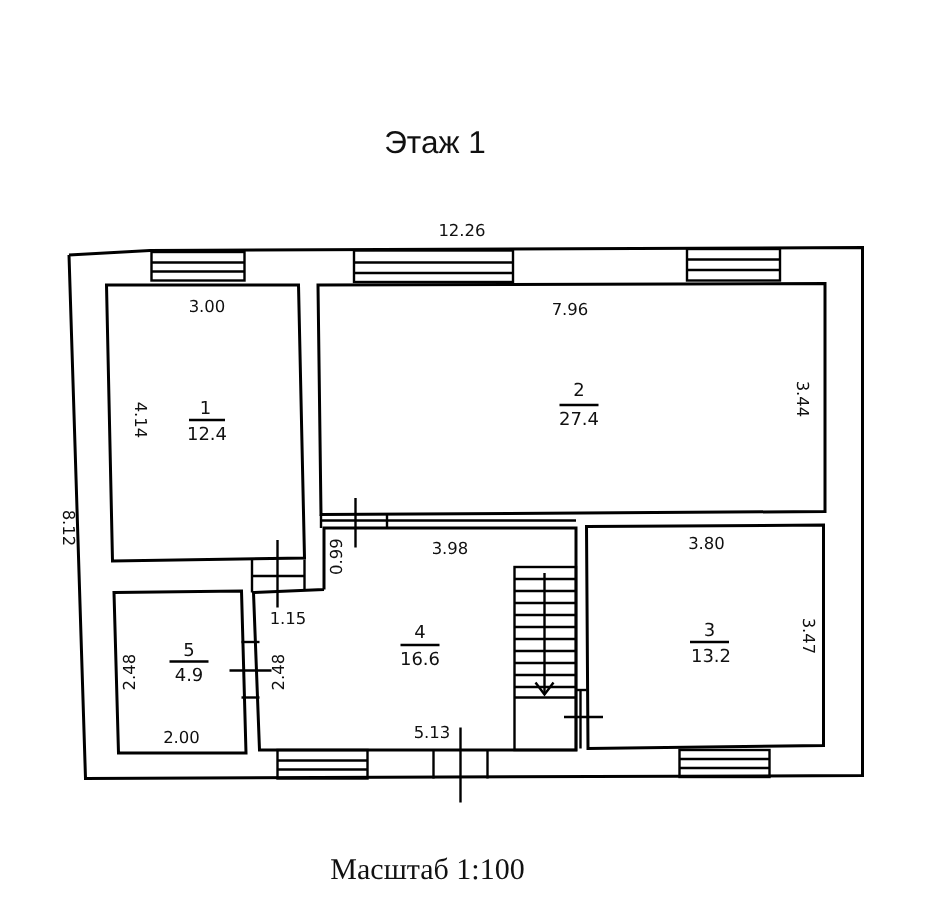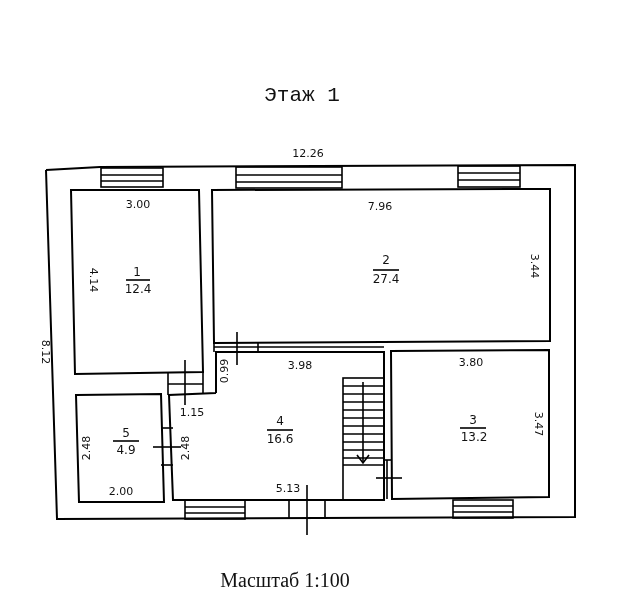--- a/index.html
+++ b/index.html
@@ -1,19 +1,19 @@
 <!DOCTYPE html>
 <html><head>
   <meta charset="utf-8">
   <style>
     html, body { margin: 0; padding: 0; background: #ffffff; }
     body { width: 619px; height: 607px; position: relative; overflow: hidden; }
     .title {
-      position: absolute; left: 12px; width: 580px; top: 84px;
-      text-align: center; font-family: Liberation Mono, monospace;
+      position: absolute; left: 0; width: 580px; top: 84px;
+      text-align: center; font-family: Liberation Sans, sans-serif;
       font-size: 21px; color: #111;
     }
     .scale {
       position: absolute; left: 0; width: 570px; top: 569px;
       text-align: center; font-family: "Liberation Serif", serif;
       font-size: 20px; color: #111;
     }
     svg { position: absolute; left: 0; top: 0; }
     .wall { fill: none; stroke: #000; stroke-width: 2; }
     .thin { fill: none; stroke: #000; stroke-width: 1.6; }

